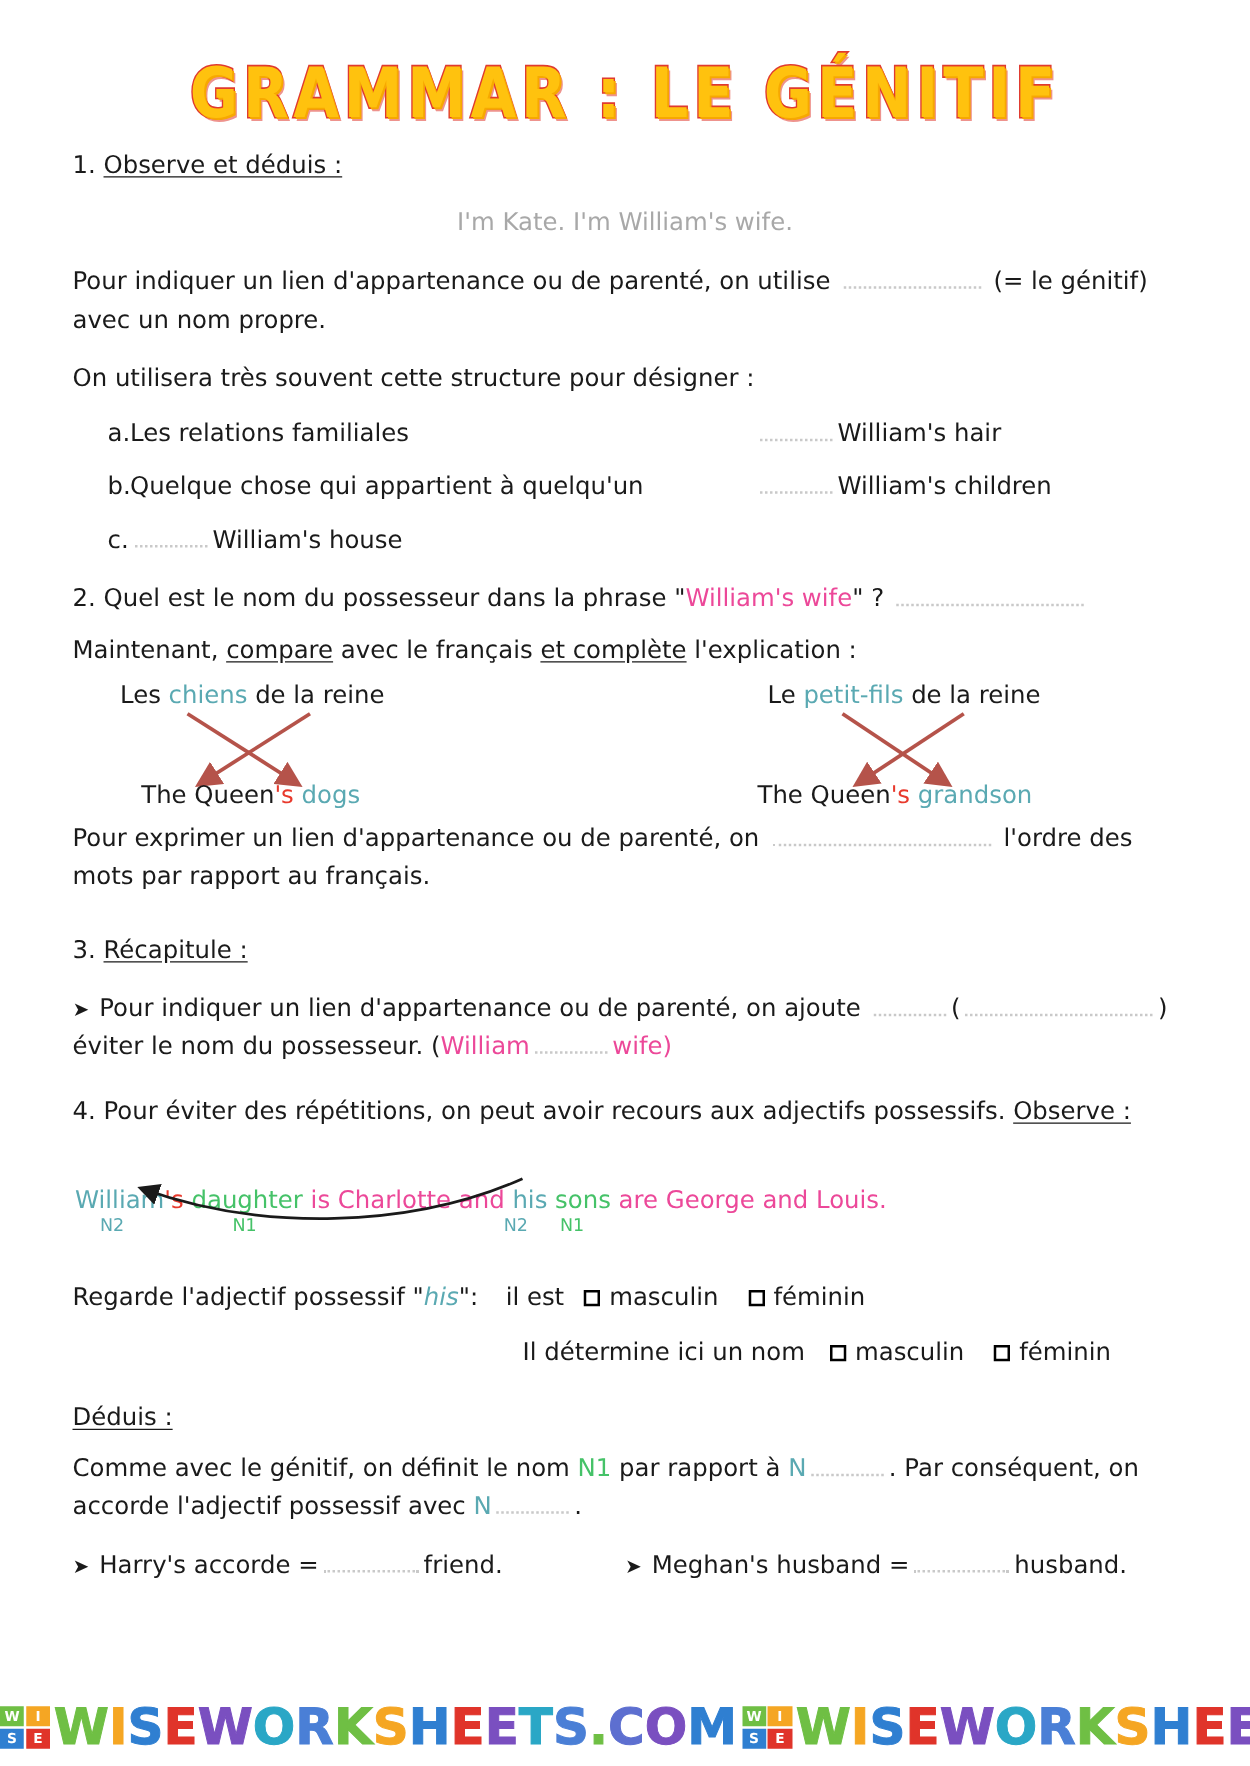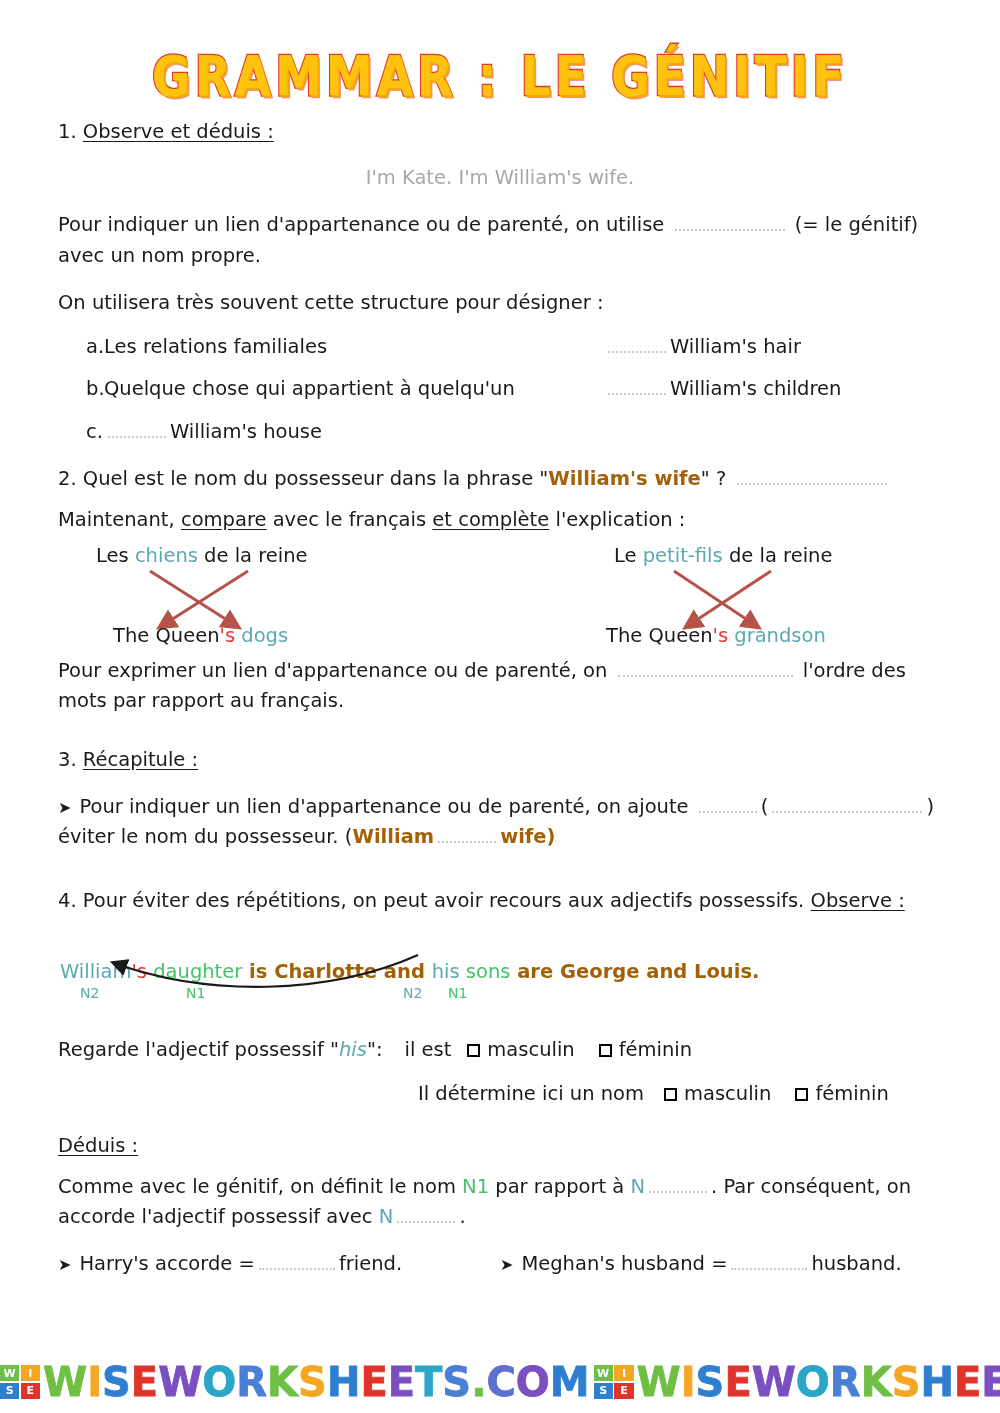--- a/index.html
+++ b/index.html
@@ -48,21 +48,21 @@
     font-size: 19.5px;
     line-height: 1.55;
   }
   p, .line { margin: 0; }
 
   .blk { margin-top: 17px; }
   .blk-sm { margin-top: 11px; }
 
   u.ul { text-decoration: underline; text-underline-offset: 3px; }
 
-  .gray { color: #a16207; font-weight: bold; }
+  .gray { color: #ec4899; }
   .teal { color: #5aa9b2; }
   .green { color: #45c268; }
   .red { color: #e8392c; }
 
   
   .blank {
     display: inline-block;
     border-bottom: 2px dotted #c9c9c9;
     vertical-align: baseline;
     height: 0.95em;
@@ -295,21 +295,21 @@
     <span>3.</span>
     <u class="ul">Récapitule :</u>
   </p>
 
   <p class="line blk">
     <span class="arrowb">➤</span><span>Pour indiquer un lien d'appartenance ou de parenté, on ajoute</span>
     <span class="blank b-s"></span><span>(</span><span class="blank b-xl"></span><span>)</span><br>
     <span>éviter le nom du possesseur. (</span><span class="gray">William</span><span class="blank b-s"></span><span class="gray">wife</span><span class="gray">)</span>
   </p>
 
-  <p class="line" style="margin-top:34px">
+  <p class="line" style="margin-top:22px">
     <span>4. Pour éviter des répétitions, on peut avoir recours aux adjectifs possessifs. </span><u class="ul">Observe :</u>
   </p>
 
   <div class="poss-area">
     <div class="poss-sentence">
       <span class="teal">William</span><span class="red">'s</span><span class="green"> daughter</span><span class="gray"> is Charlotte and </span><span class="teal">his</span><span class="green"> sons</span><span class="gray"> are George and Louis.</span>
     </div>
     <svg class="poss-arrow" width="420" height="42">
       <defs>
         <marker id="ahBlack" markerWidth="8" markerHeight="8" refX="6" refY="4" orient="auto">

